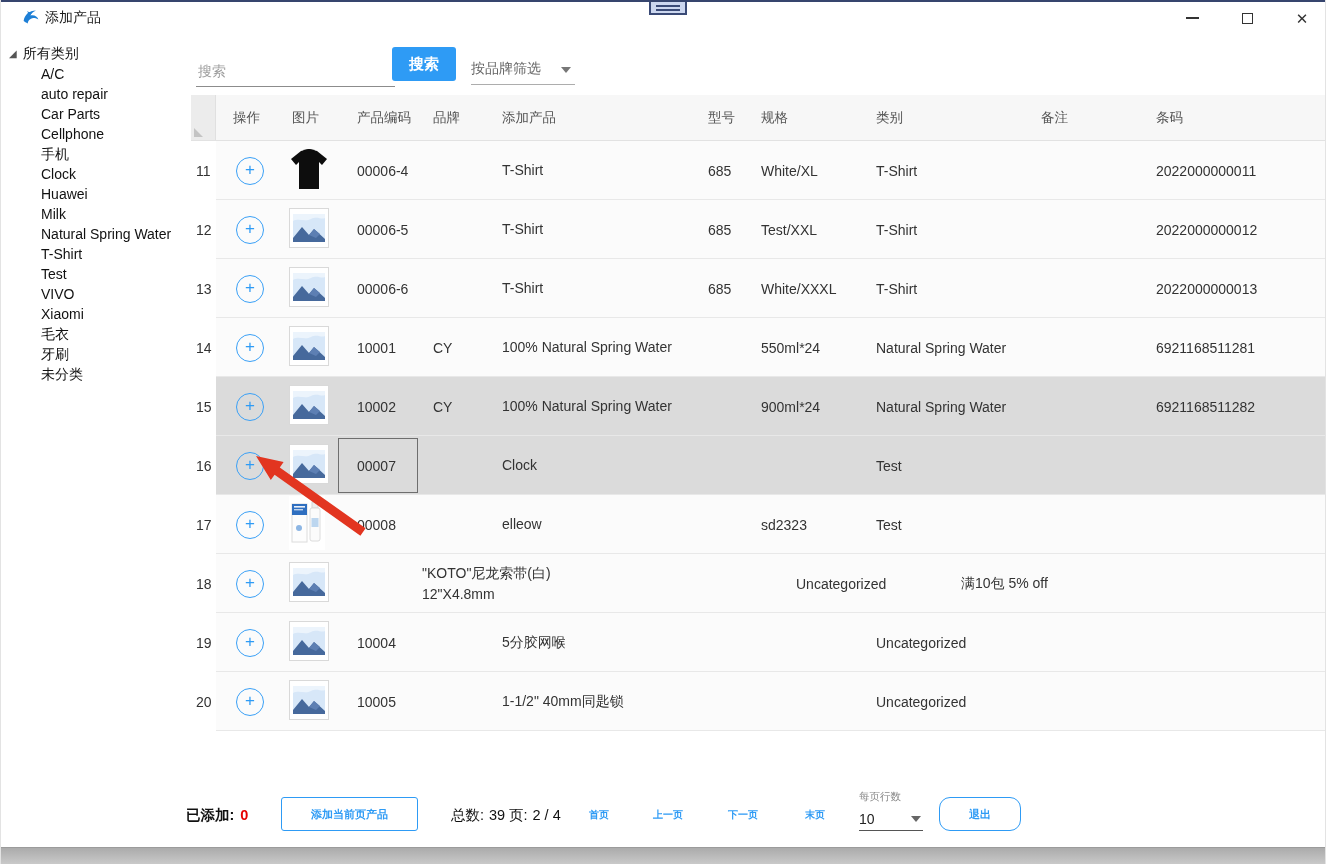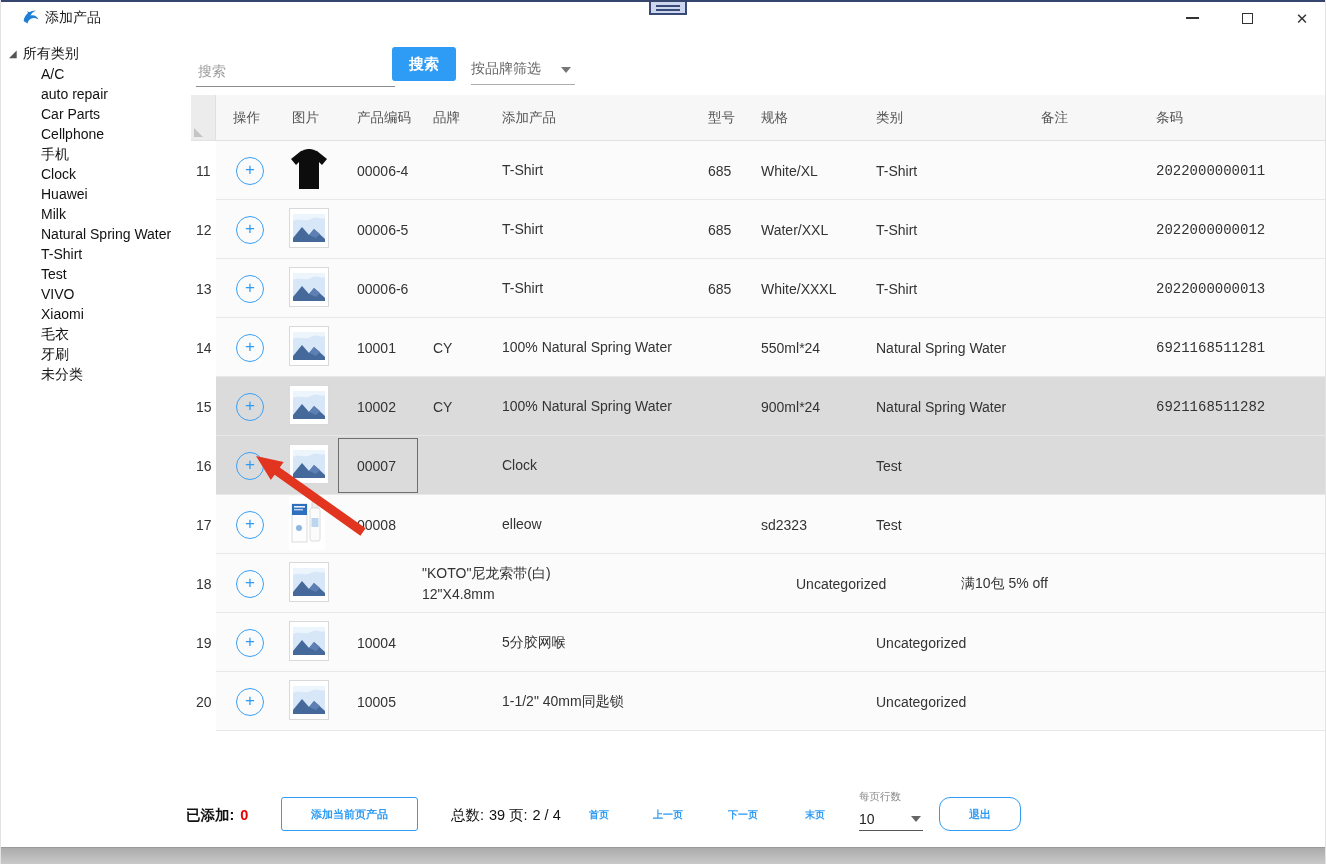--- a/index.html
+++ b/index.html
@@ -72,21 +72,21 @@
   .c-num{width:25px;padding-left:5px;color:#333;background:transparent;}
   .c-op{width:60px;padding-left:20px;}
   .c-img{width:65px;padding-left:13px;}
   .c-code{width:80px;padding-left:16px;}
   .c-brand{width:70px;padding-left:12px;}
   .c-name{width:210px;padding-left:11px;white-space:pre-line;line-height:1.5;}
   .c-model{width:52px;padding-left:7px;}
   .c-spec{width:113px;padding-left:8px;}
   .c-cat{width:165px;padding-left:10px;}
   .c-remark{width:115px;padding-left:10px;}
-  .c-barcode{flex:1;padding-left:10px;font-family:Liberation Mono, monospace;}
+  .c-barcode{flex:1;padding-left:10px;}
   .trow.focused .c-code::after{content:'';position:absolute;left:-3px;top:2px;bottom:2px;
     width:78px;border:1px solid #6e6e6e;}
 
   .plus-circle{width:26px;height:26px;border:1px solid #3aa0f6;border-radius:50%;color:#2e9bf5;
     font-size:17px;line-height:24px;text-align:center;display:block;cursor:pointer;background:transparent;}
 
   .img-box{display:none;}
   .trow[data-img="placeholder"] .img-placeholder{display:block;}
   .trow[data-img="tshirt"] .img-tshirt{display:block;}
   .trow[data-img="bottle"] .img-bottle{display:block;}
@@ -233,21 +233,21 @@
           <path d="M4 30 L13 19 L20 27 L25 21 L36 31 L36 34 L4 34 Z" fill="#46699c"></path>
           <path d="M20 27 L25 21 L31 26 L27 30 Z" fill="#5d7fb3"></path>
         </svg>
       </span>
 
     </div>
     <div class="cell c-code">00006-5</div>
     <div class="cell c-brand"></div>
     <div class="cell c-name">T-Shirt</div>
     <div class="cell c-model">685</div>
-    <div class="cell c-spec">Water/XXL</div>
+    <div class="cell c-spec">Test/XXL</div>
     <div class="cell c-cat">T-Shirt</div>
     <div class="cell c-remark"></div>
     <div class="cell c-barcode">2022000000012</div>
   </div>
         <div class="trow" data-img="placeholder">
     <div class="cell c-num">13</div>
     <div class="cell c-op">
       <span class="plus-circle">+</span>
     </div>
     <div class="cell c-img">

